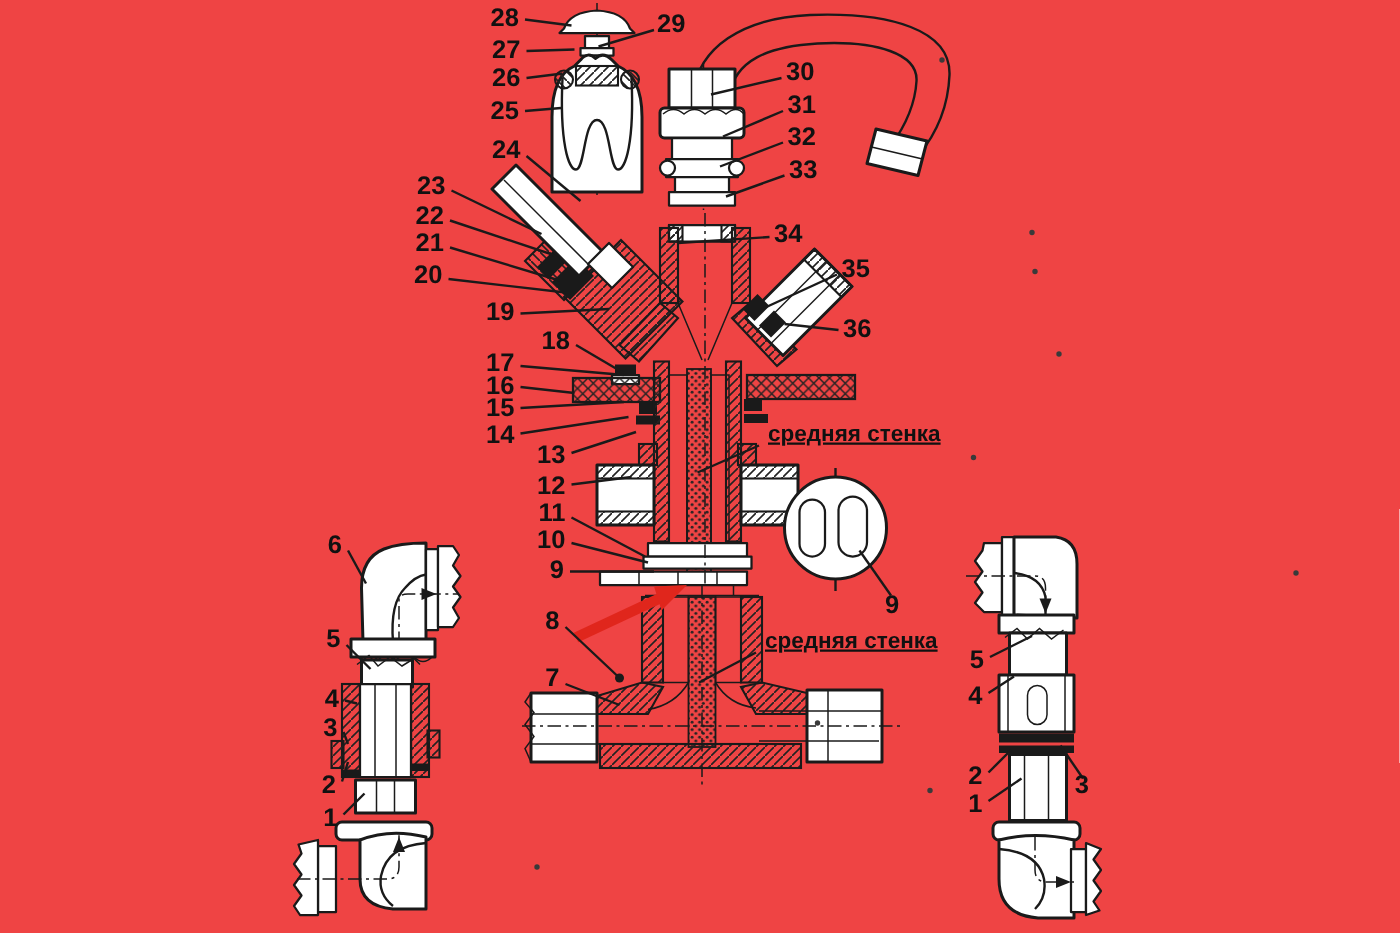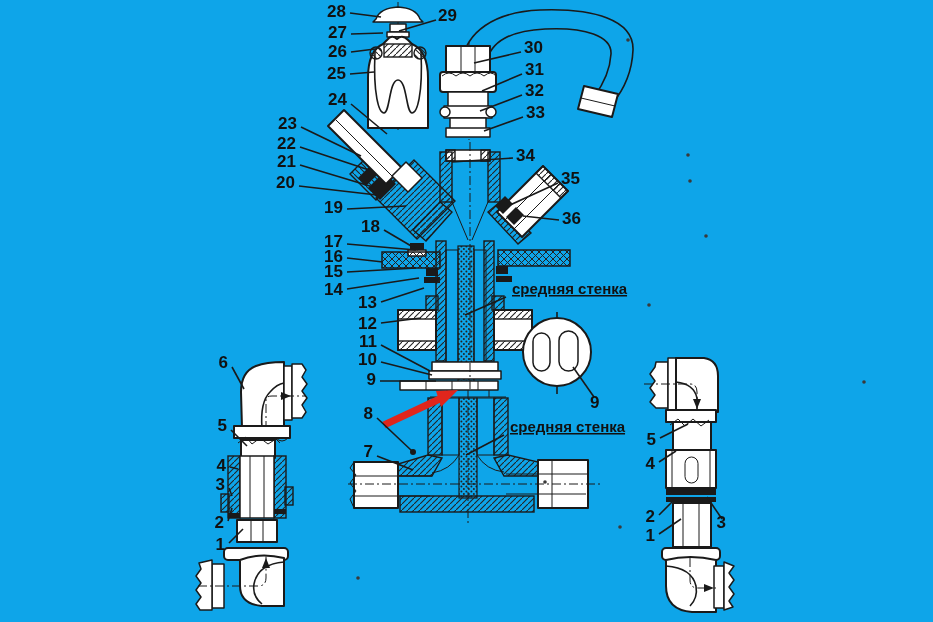--- a/index.html
+++ b/index.html
@@ -1,16 +1,16 @@
 <!DOCTYPE html>
 <html><head>
 <meta charset="utf-8">
 <style>
   html,body{margin:0;padding:0;background:#ffffff;}
-  .stage{position:relative;width:933px;height:622px;background:#0ea5e9;overflow:hidden;
+  .stage{position:relative;width:933px;height:622px;background:#ef4444;overflow:hidden;
          font-family:"Liberation Sans",sans-serif;}
   svg{position:absolute;left:0;top:0;}
   .ol   {fill:#ffffff;stroke:#1a1a1a;stroke-width:2;stroke-linejoin:round;}
   .ol15 {fill:#ffffff;stroke:#1a1a1a;stroke-width:1.5;stroke-linejoin:round;}
   .ln   {fill:none;stroke:#1a1a1a;stroke-width:1.6;}
   .thin {fill:none;stroke:#1a1a1a;stroke-width:1;}
   .hat  {fill:url(#hatch);stroke:#1a1a1a;stroke-width:1.4;}
   .hat2 {fill:url(#hatch2);stroke:#1a1a1a;stroke-width:1.4;}
   .xhat {fill:url(#xhatch);stroke:#1a1a1a;stroke-width:1.5;}
   .stip {fill:url(#stipple);stroke:#1a1a1a;stroke-width:1.2;}

